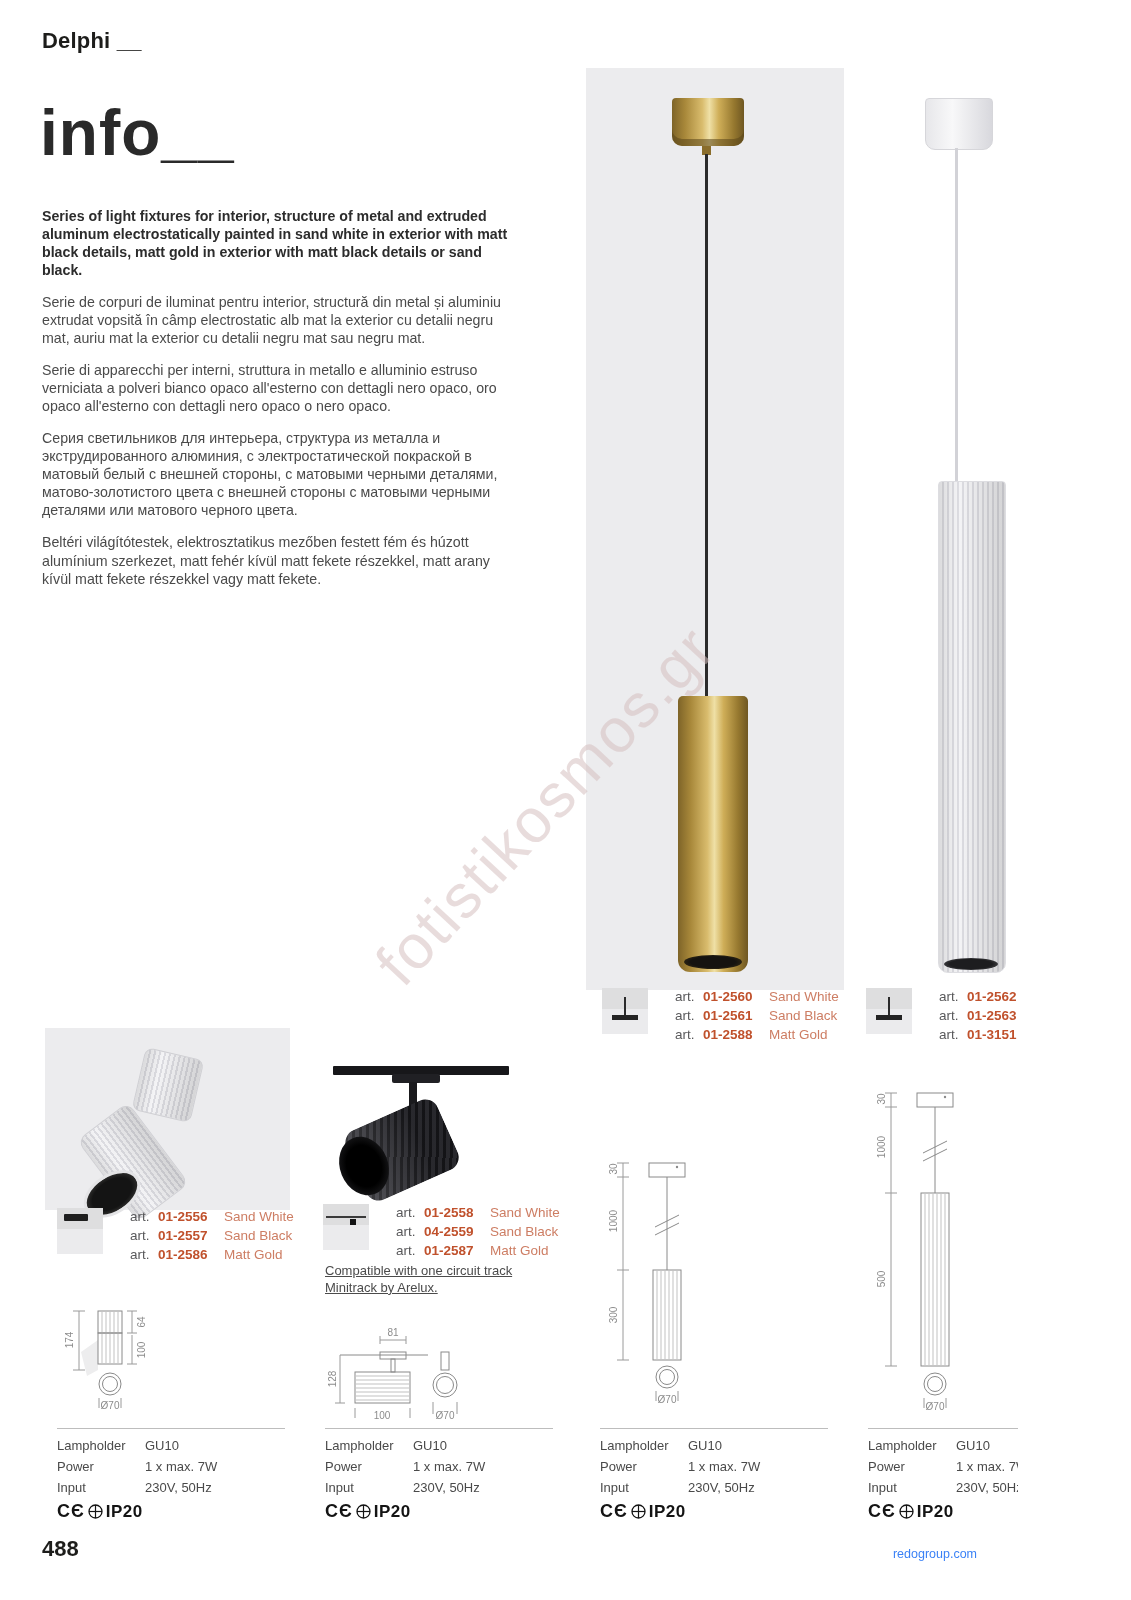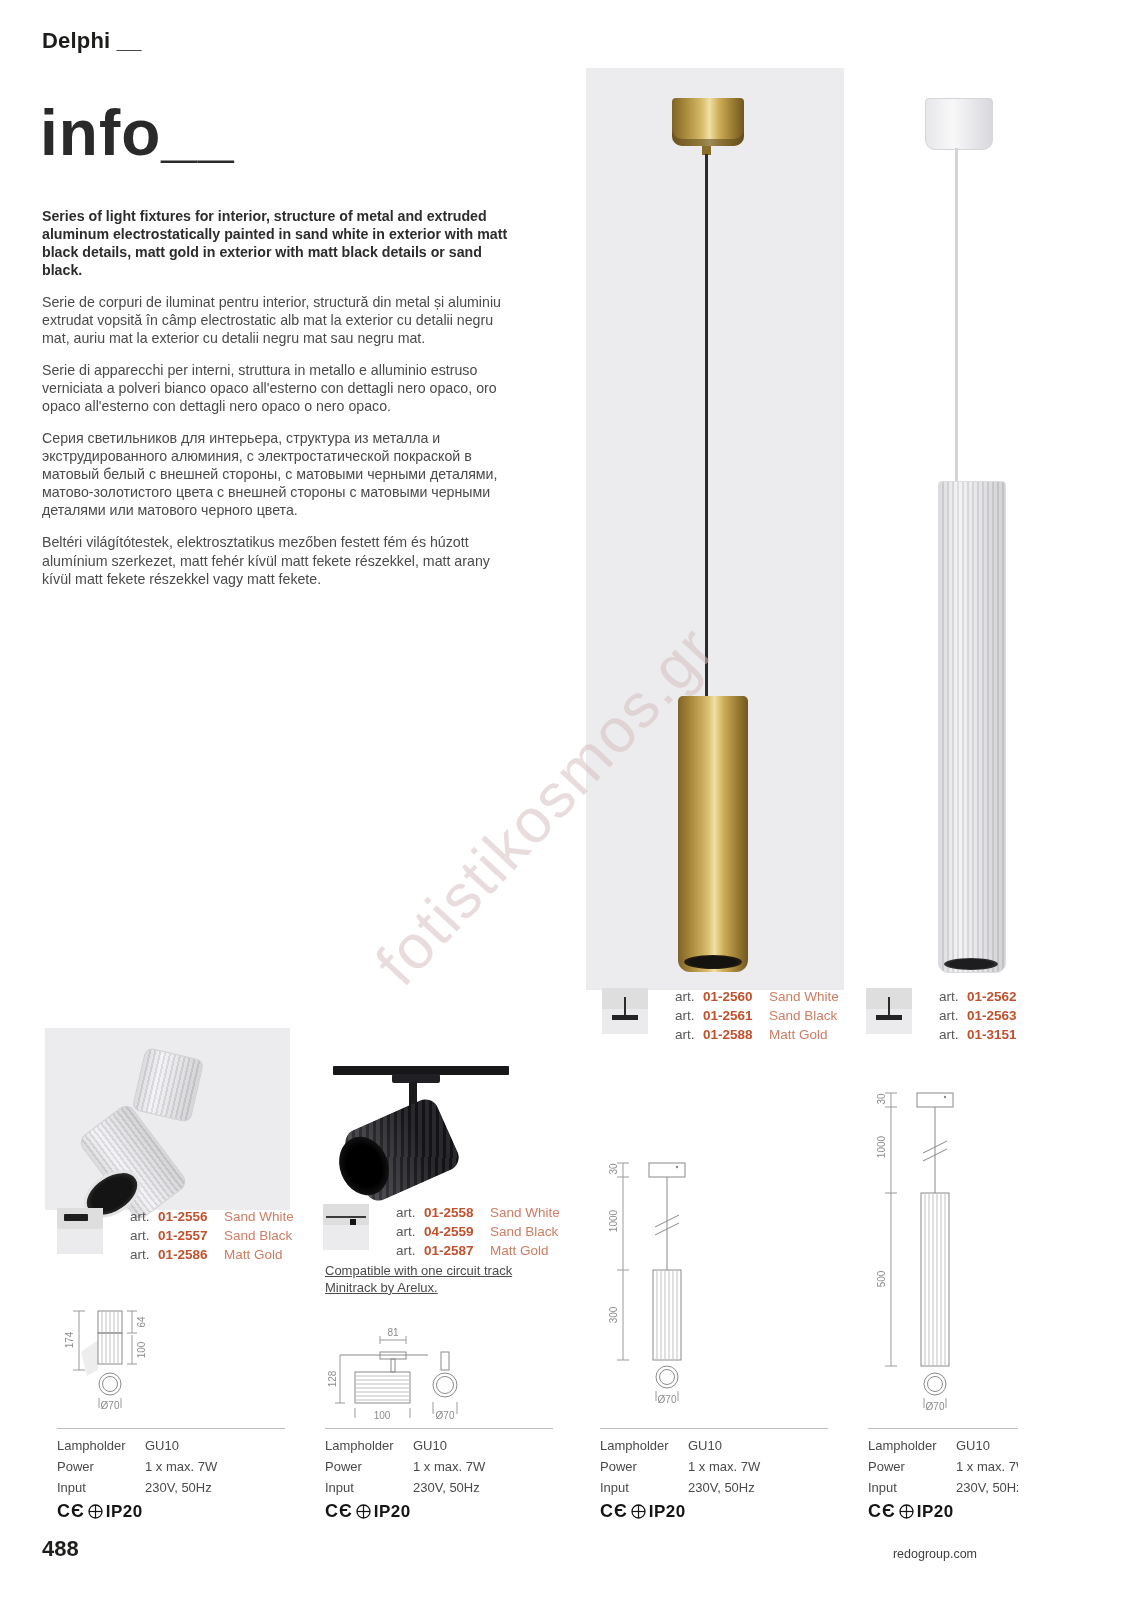--- a/index.html
+++ b/index.html
@@ -44,21 +44,21 @@
   
   .spec-block{position:absolute;top:1428px;width:228px;font-size:13px;color:#4a4a4a;}
   .spec-divider{border-top:1px solid #bdbdbd;margin-bottom:9px;}
   .spec-row{display:flex;margin-bottom:6px;}
   .spec-label{width:88px;}
   .cert-row{display:flex;align-items:center;gap:3px;margin-top:3px;color:#141414;}
   .ce{font-size:18px;font-weight:600;letter-spacing:1px;}
   .globe{display:inline-block;width:15px;height:15px;}
   .ip{font-size:17px;font-weight:800;letter-spacing:.5px;}
   .footer-page{position:absolute;left:42px;top:1536px;font-size:22px;font-weight:700;color:#1d1d1b;}
-  .footer-site{position:absolute;right:41px;top:1547px;font-size:12.5px;color:#404040;}
+  .footer-site{position:absolute;right:41px;top:1547px;font-size:12.5px;color:#3b82f6;}
 </style>
 </head>
 <body>
 
 <div class="page">
 
   <div class="brand">Delphi __</div>
   <div class="title">info__</div>
 
   <div class="intro">

